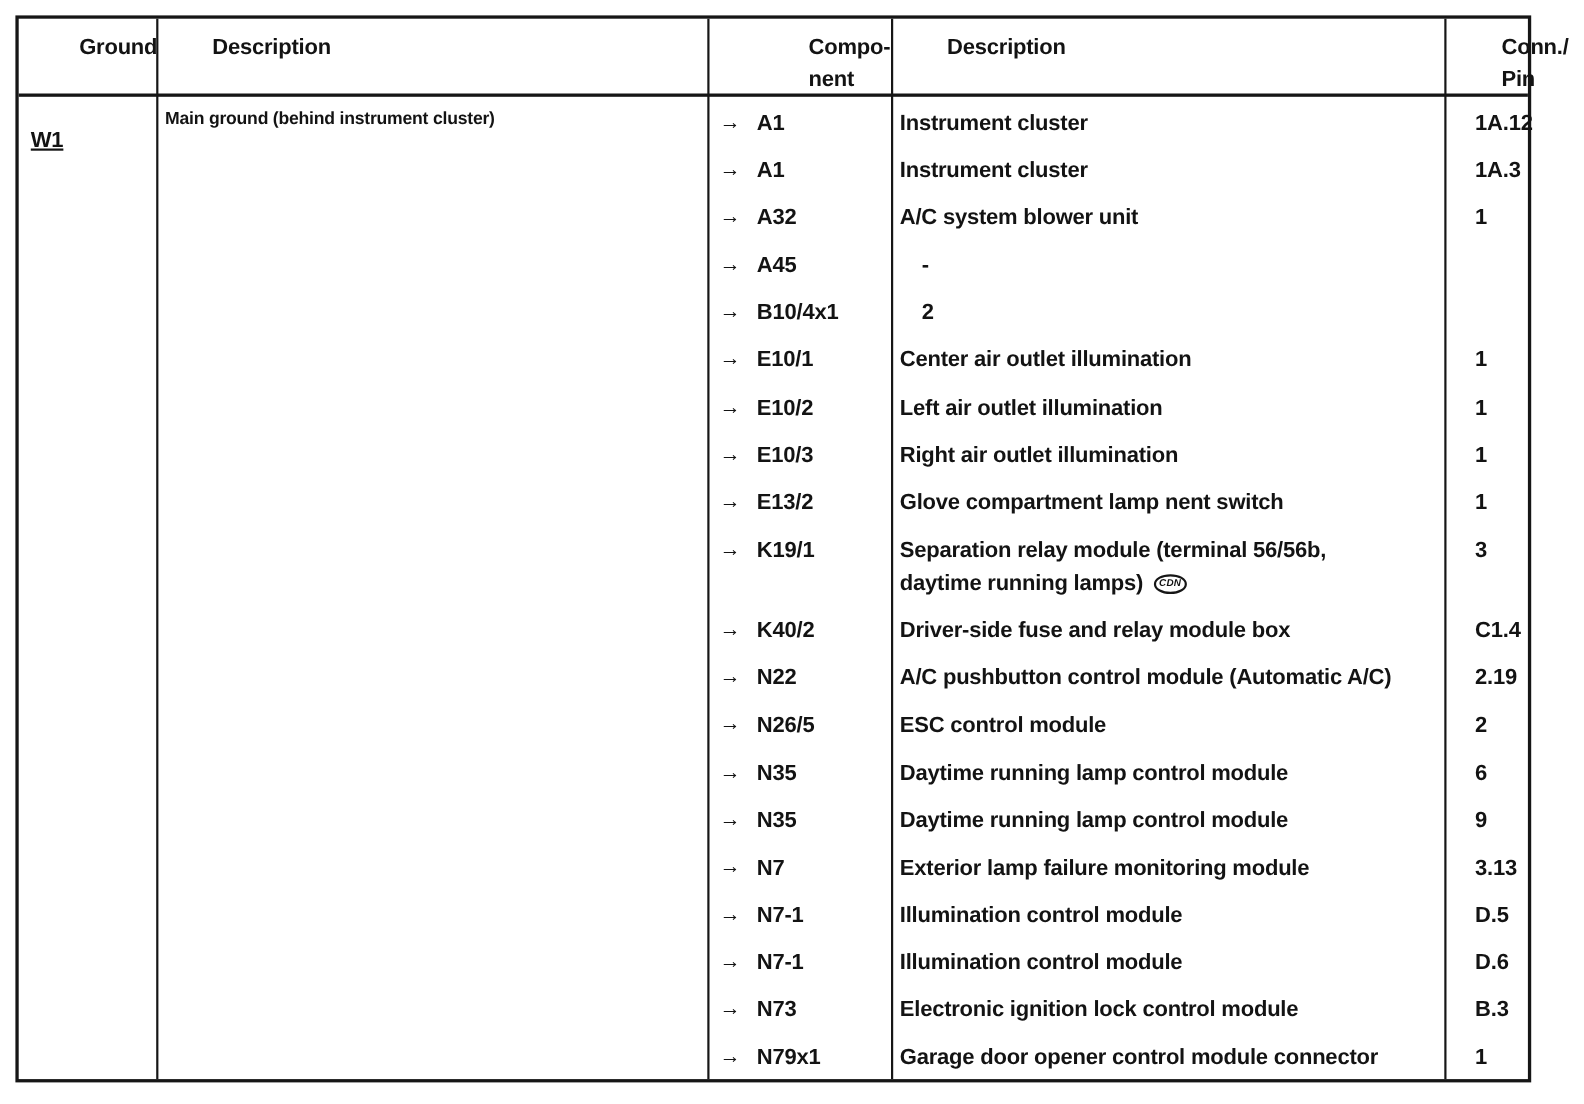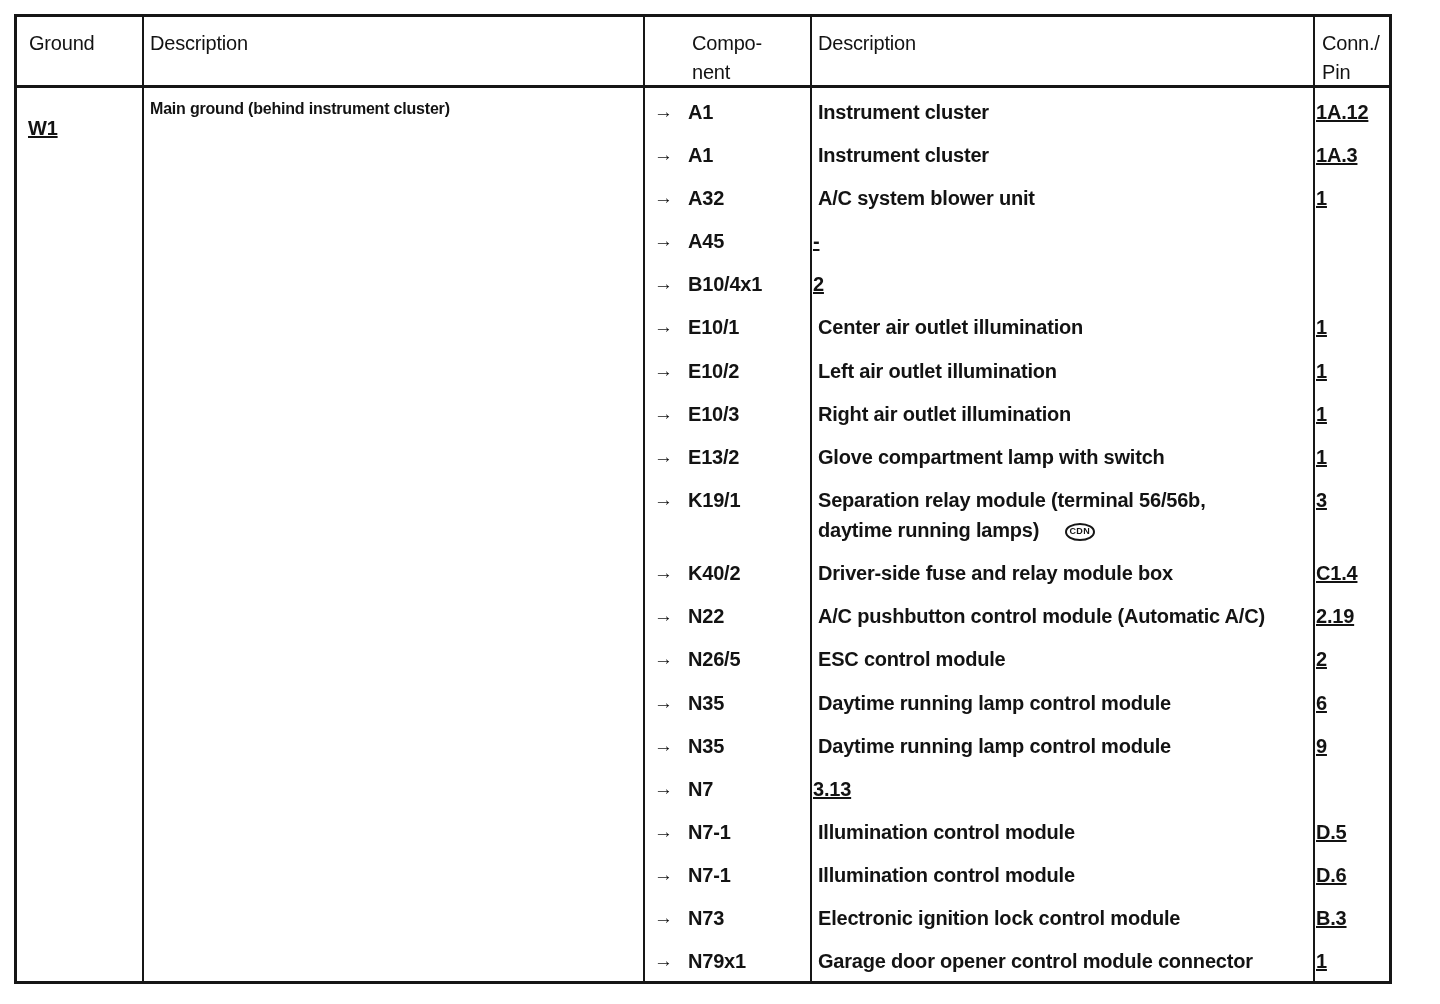--- a/index.html
+++ b/index.html
@@ -42,24 +42,25 @@
     left: 0;
     right: 0;
     top: 68px;
     height: 3px;
     background: #161616;
   }
   .hcell {
     position: absolute;
     top: 12px;
     font-size: 20px;
-    font-weight: normal;
+    font-weight: bold;
     letter-spacing: -0.2px;
     line-height: 29px;
     white-space: pre-line;
+    margin-left: 43px;
   }
   .hcell.h-ground { left: 12px; }
   .hcell.h-desc1  { left: 133px; }
   .hcell.h-comp   { left: 675px; }
   .hcell.h-desc2  { left: 801px; }
   .hcell.h-conn   { left: 1305px; }
 
   .ground-id {
     position: absolute;
     left: 11px;
@@ -103,32 +104,33 @@
   .crow.tall {
     flex: 0 0 73.4px;
     height: 73.4px;
   }
   .crow .arrow {
     padding-left: 9px;
     font-size: 19px;
     font-weight: normal;
   }
   .crow .desc { padding-left: 8px; padding-right: 16px; }
-  .crow .conn { padding-left: 3px; text-decoration: underline; }
+  .crow .conn { padding-left: 28px; }
   .badge {
     display: inline-block;
     border: 2px solid #161616;
     border-radius: 50%;
     font-size: 9px;
     font-weight: bold;
     line-height: 11px;
     padding: 1px 3px 2px 3px;
     letter-spacing: 0.3px;
     vertical-align: 3px;
-    margin-left: 20px;
+    margin-left: 4px;
+    font-style: italic;
   }
 </style>
 </head>
 <body>
 
 <div class="page">
   <div class="wiring-table">
 
     <div class="vline v1"></div>
     <div class="vline v2"></div>
@@ -198,21 +200,21 @@
   <div class="crow">
     <span class="arrow">→</span>
     <span class="comp">E10/3</span>
     <span class="desc">Right air outlet illumination</span>
     <span class="conn">1</span>
   </div>
 
   <div class="crow">
     <span class="arrow">→</span>
     <span class="comp">E13/2</span>
-    <span class="desc">Glove compartment lamp with switch</span>
+    <span class="desc">Glove compartment lamp nent switch</span>
     <span class="conn">1</span>
   </div>
 
   <div class="crow tall">
     <span class="arrow">→</span>
     <span class="comp">K19/1</span>
     <span class="desc">Separation relay module (terminal 56/56b,<br>daytime running lamps) <span class="badge">CDN</span></span>
     <span class="conn">3</span>
   </div>
 
@@ -247,20 +249,21 @@
   <div class="crow">
     <span class="arrow">→</span>
     <span class="comp">N35</span>
     <span class="desc">Daytime running lamp control module</span>
     <span class="conn">9</span>
   </div>
 
   <div class="crow">
     <span class="arrow">→</span>
     <span class="comp">N7</span>
+    <span class="desc">Exterior lamp failure monitoring module</span>
     <span class="conn">3.13</span>
   </div>
 
   <div class="crow">
     <span class="arrow">→</span>
     <span class="comp">N7-1</span>
     <span class="desc">Illumination control module</span>
     <span class="conn">D.5</span>
   </div>
 

